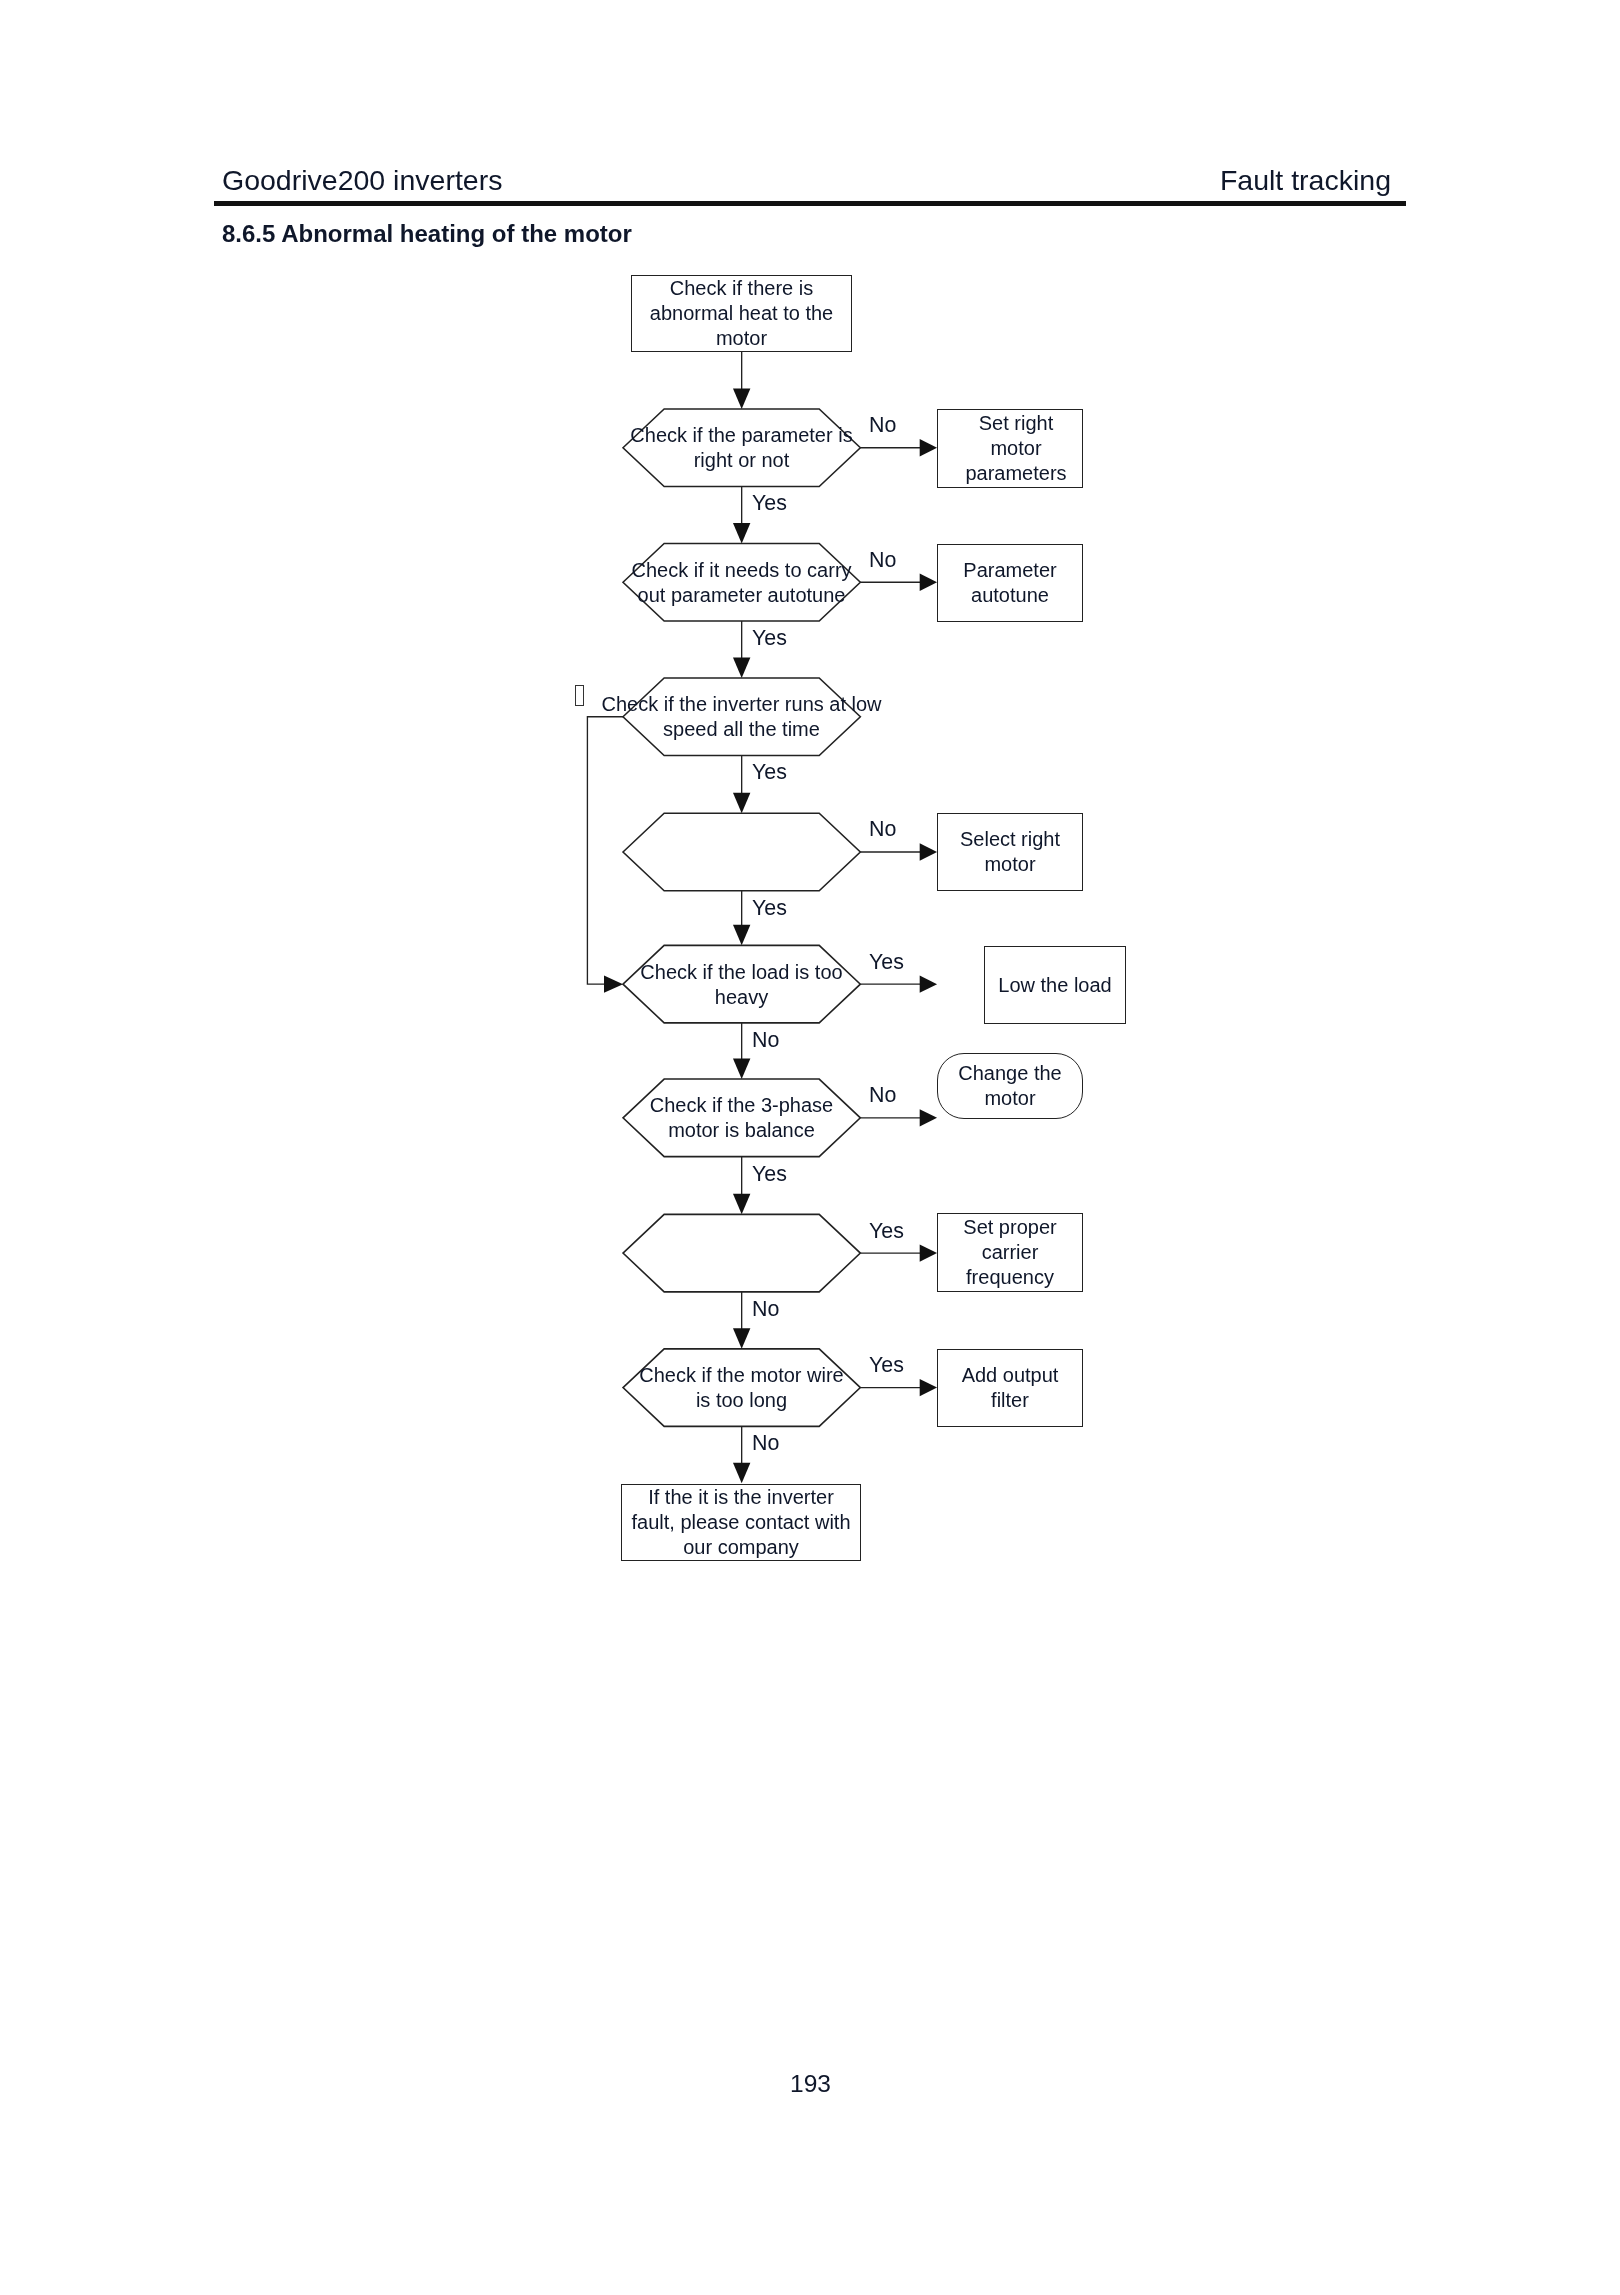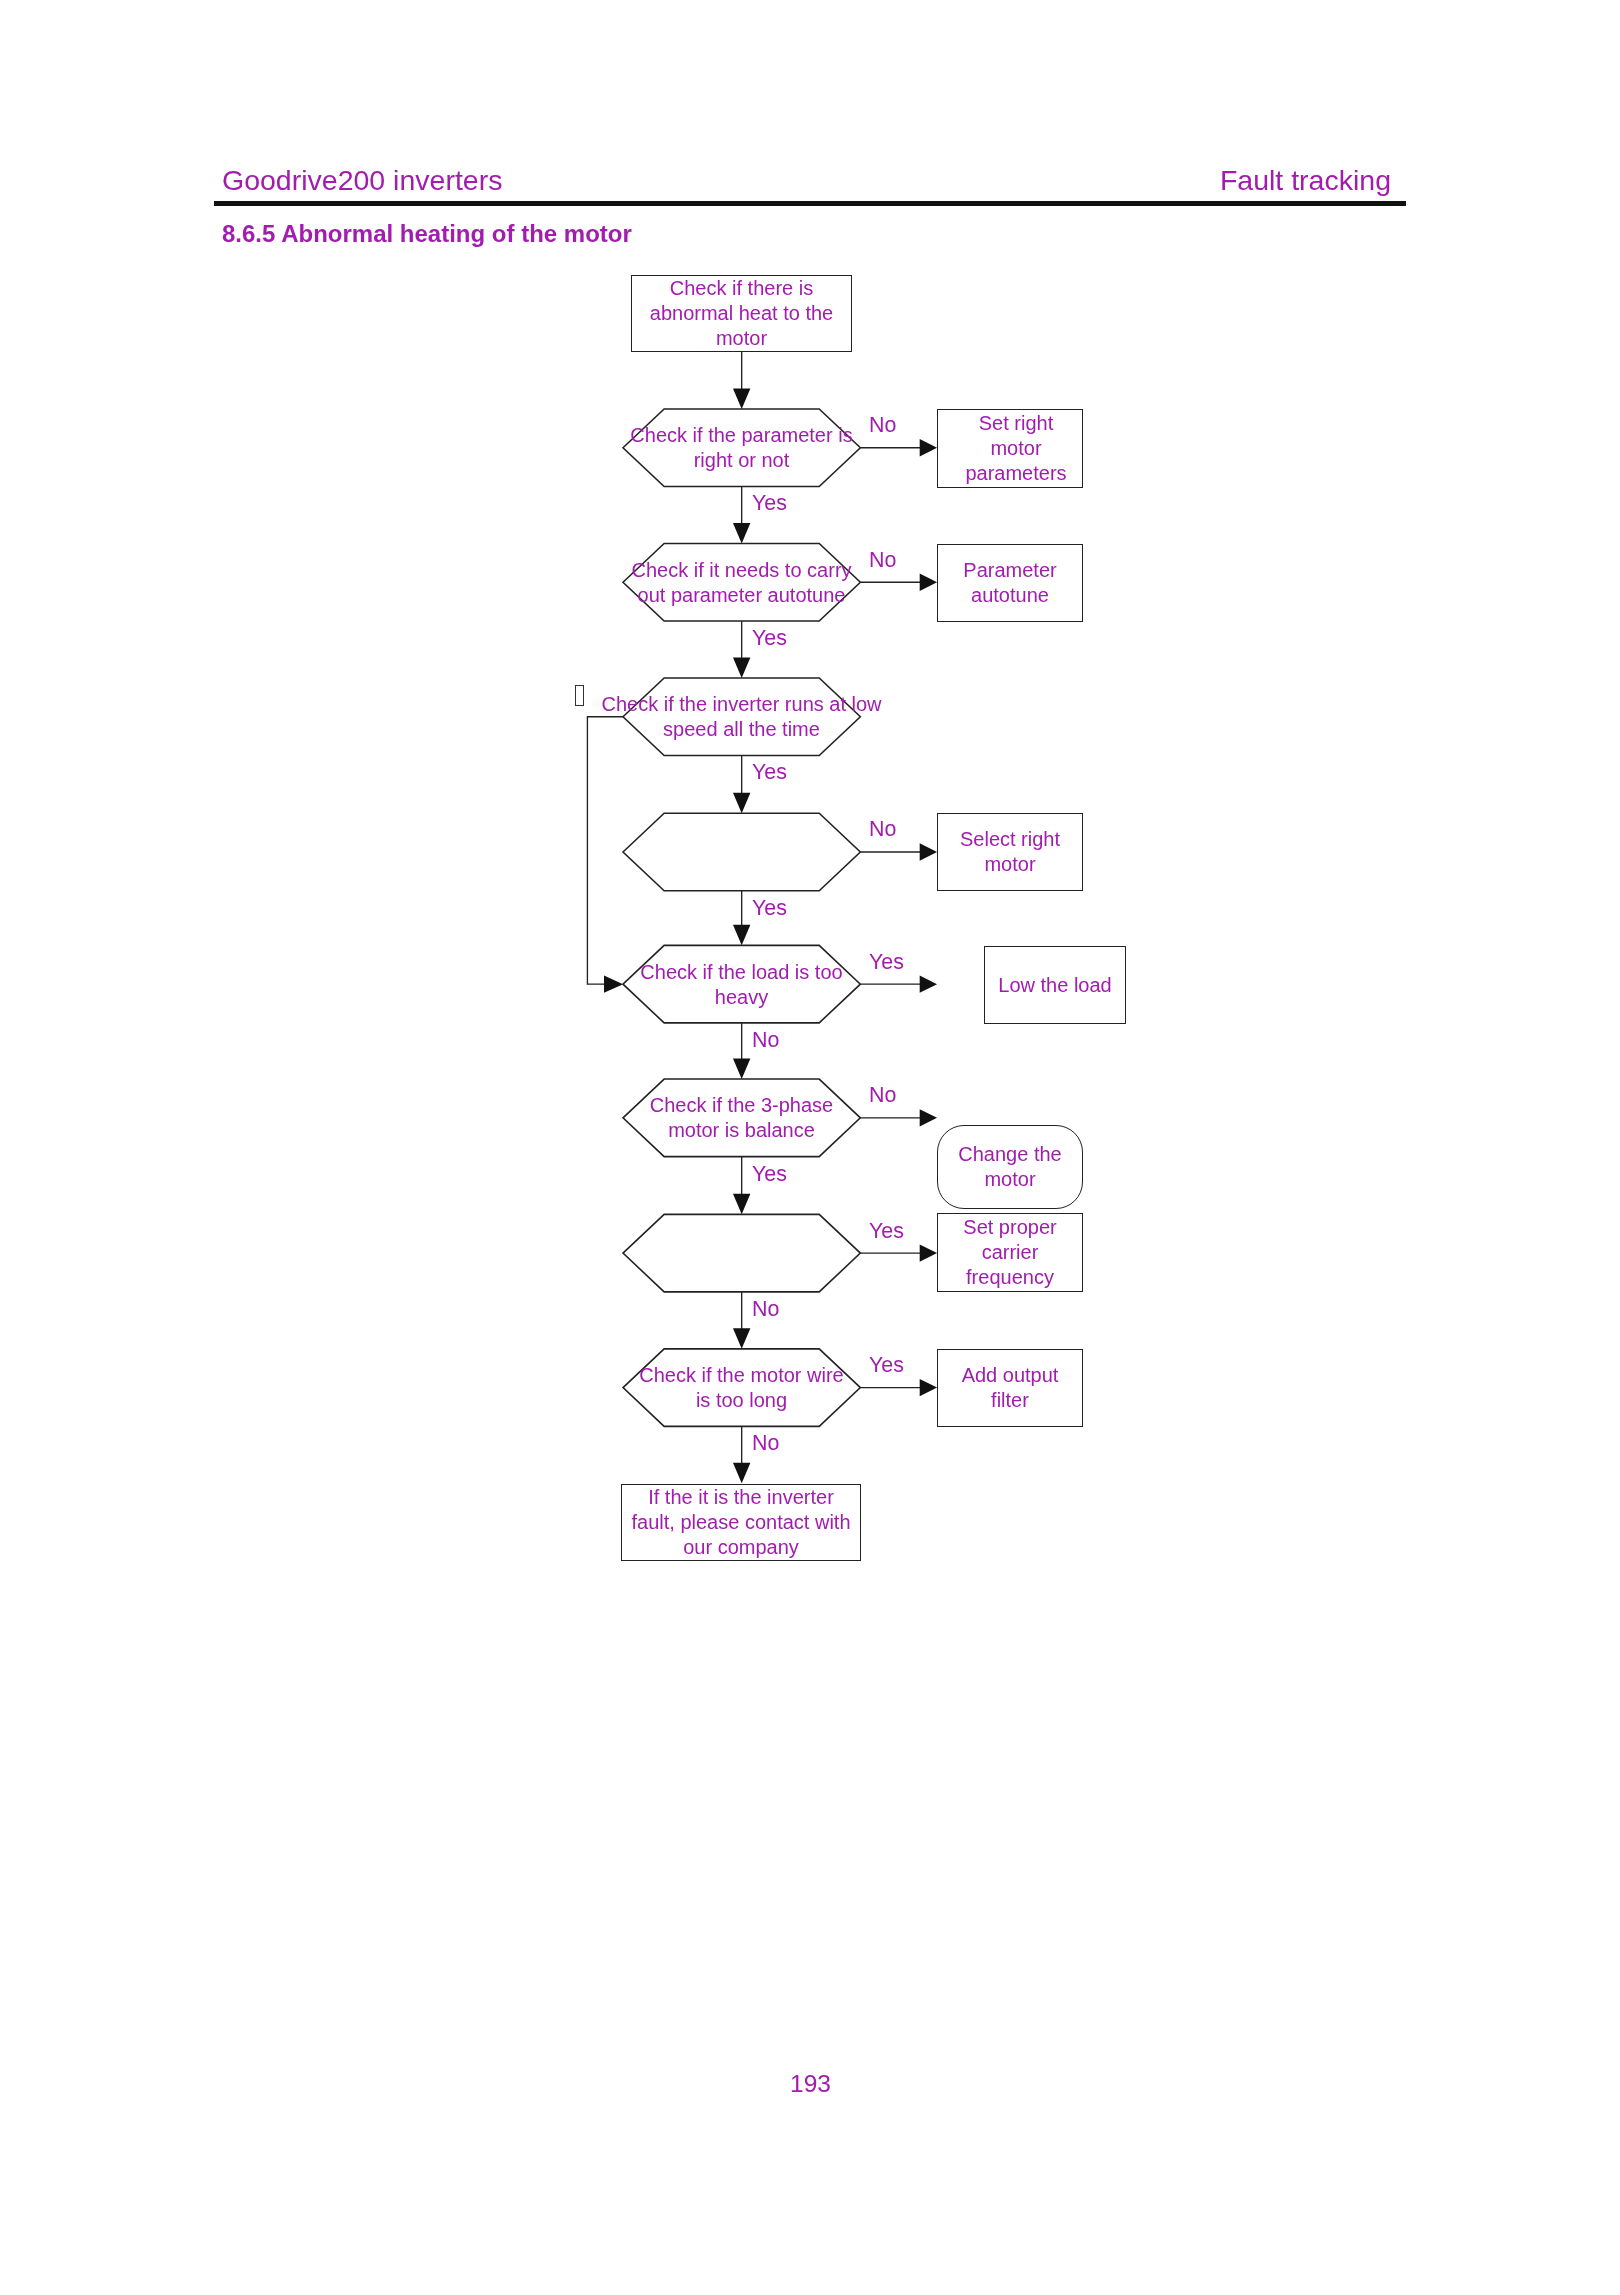--- a/index.html
+++ b/index.html
@@ -1,21 +1,21 @@
 <!DOCTYPE html>
 <html style="font-size:12.7px"><head>
 <meta charset="utf-8">
 <style>
   html,body{margin:0;padding:0;background:#ffffff;}
   .page{
     position:relative;
     width:1621px;height:2295px;
     background:#ffffff;
     font-family:"Liberation Sans", sans-serif;
-    color:#a21caf;
+    color:#0f172a;
     overflow:hidden;
   }
   .abs{position:absolute;box-sizing:border-box;}
   .hdr-left{left:222px;top:164px;font-size:28.5px;}
   .hdr-right{right:230px;top:164px;font-size:28.5px;}
   .hdr-rule{left:214px;top:201px;width:1192px;height:4.7px;background:#111111;}
   .sec-title{left:222px;top:220px;font-size:24px;font-weight:bold;}
   .shape-text{
     display:flex;align-items:center;justify-content:center;
     text-align:center;white-space:pre-line;
@@ -111,21 +111,21 @@
 is too long</div>
 
   <div class="abs rect-node shape-text" style="left:937px;top:409px;width:146px;height:79px;padding-left:12px;">Set right
 motor
 parameters</div>
   <div class="abs rect-node shape-text" style="left:937px;top:544px;width:146px;height:78px;">Parameter
 autotune</div>
   <div class="abs rect-node shape-text" style="left:937px;top:813px;width:146px;height:78px;">Select right
 motor</div>
   <div class="abs rect-node shape-text" style="left:984px;top:946px;width:142px;height:78px;">Low the load</div>
-  <div class="abs rect-node shape-text" style="left:937px;top:1125px;width:146px;height:84px;border-radius:27px;">Change the
+  <div class="abs rect-node shape-text" style="left:937px;top:1053px;width:146px;height:66px;border-radius:27px;">Change the
 motor</div>
   <div class="abs rect-node shape-text" style="left:937px;top:1213px;width:146px;height:79px;">Set proper
 carrier
 frequency</div>
   <div class="abs rect-node shape-text" style="left:937px;top:1349px;width:146px;height:78px;">Add output
 filter</div>
 
   <div class="abs lbl" style="left:869px;top:413px;">No</div>
   <div class="abs lbl" style="left:869px;top:548px;">No</div>
   <div class="abs lbl" style="left:869px;top:817px;">No</div>

